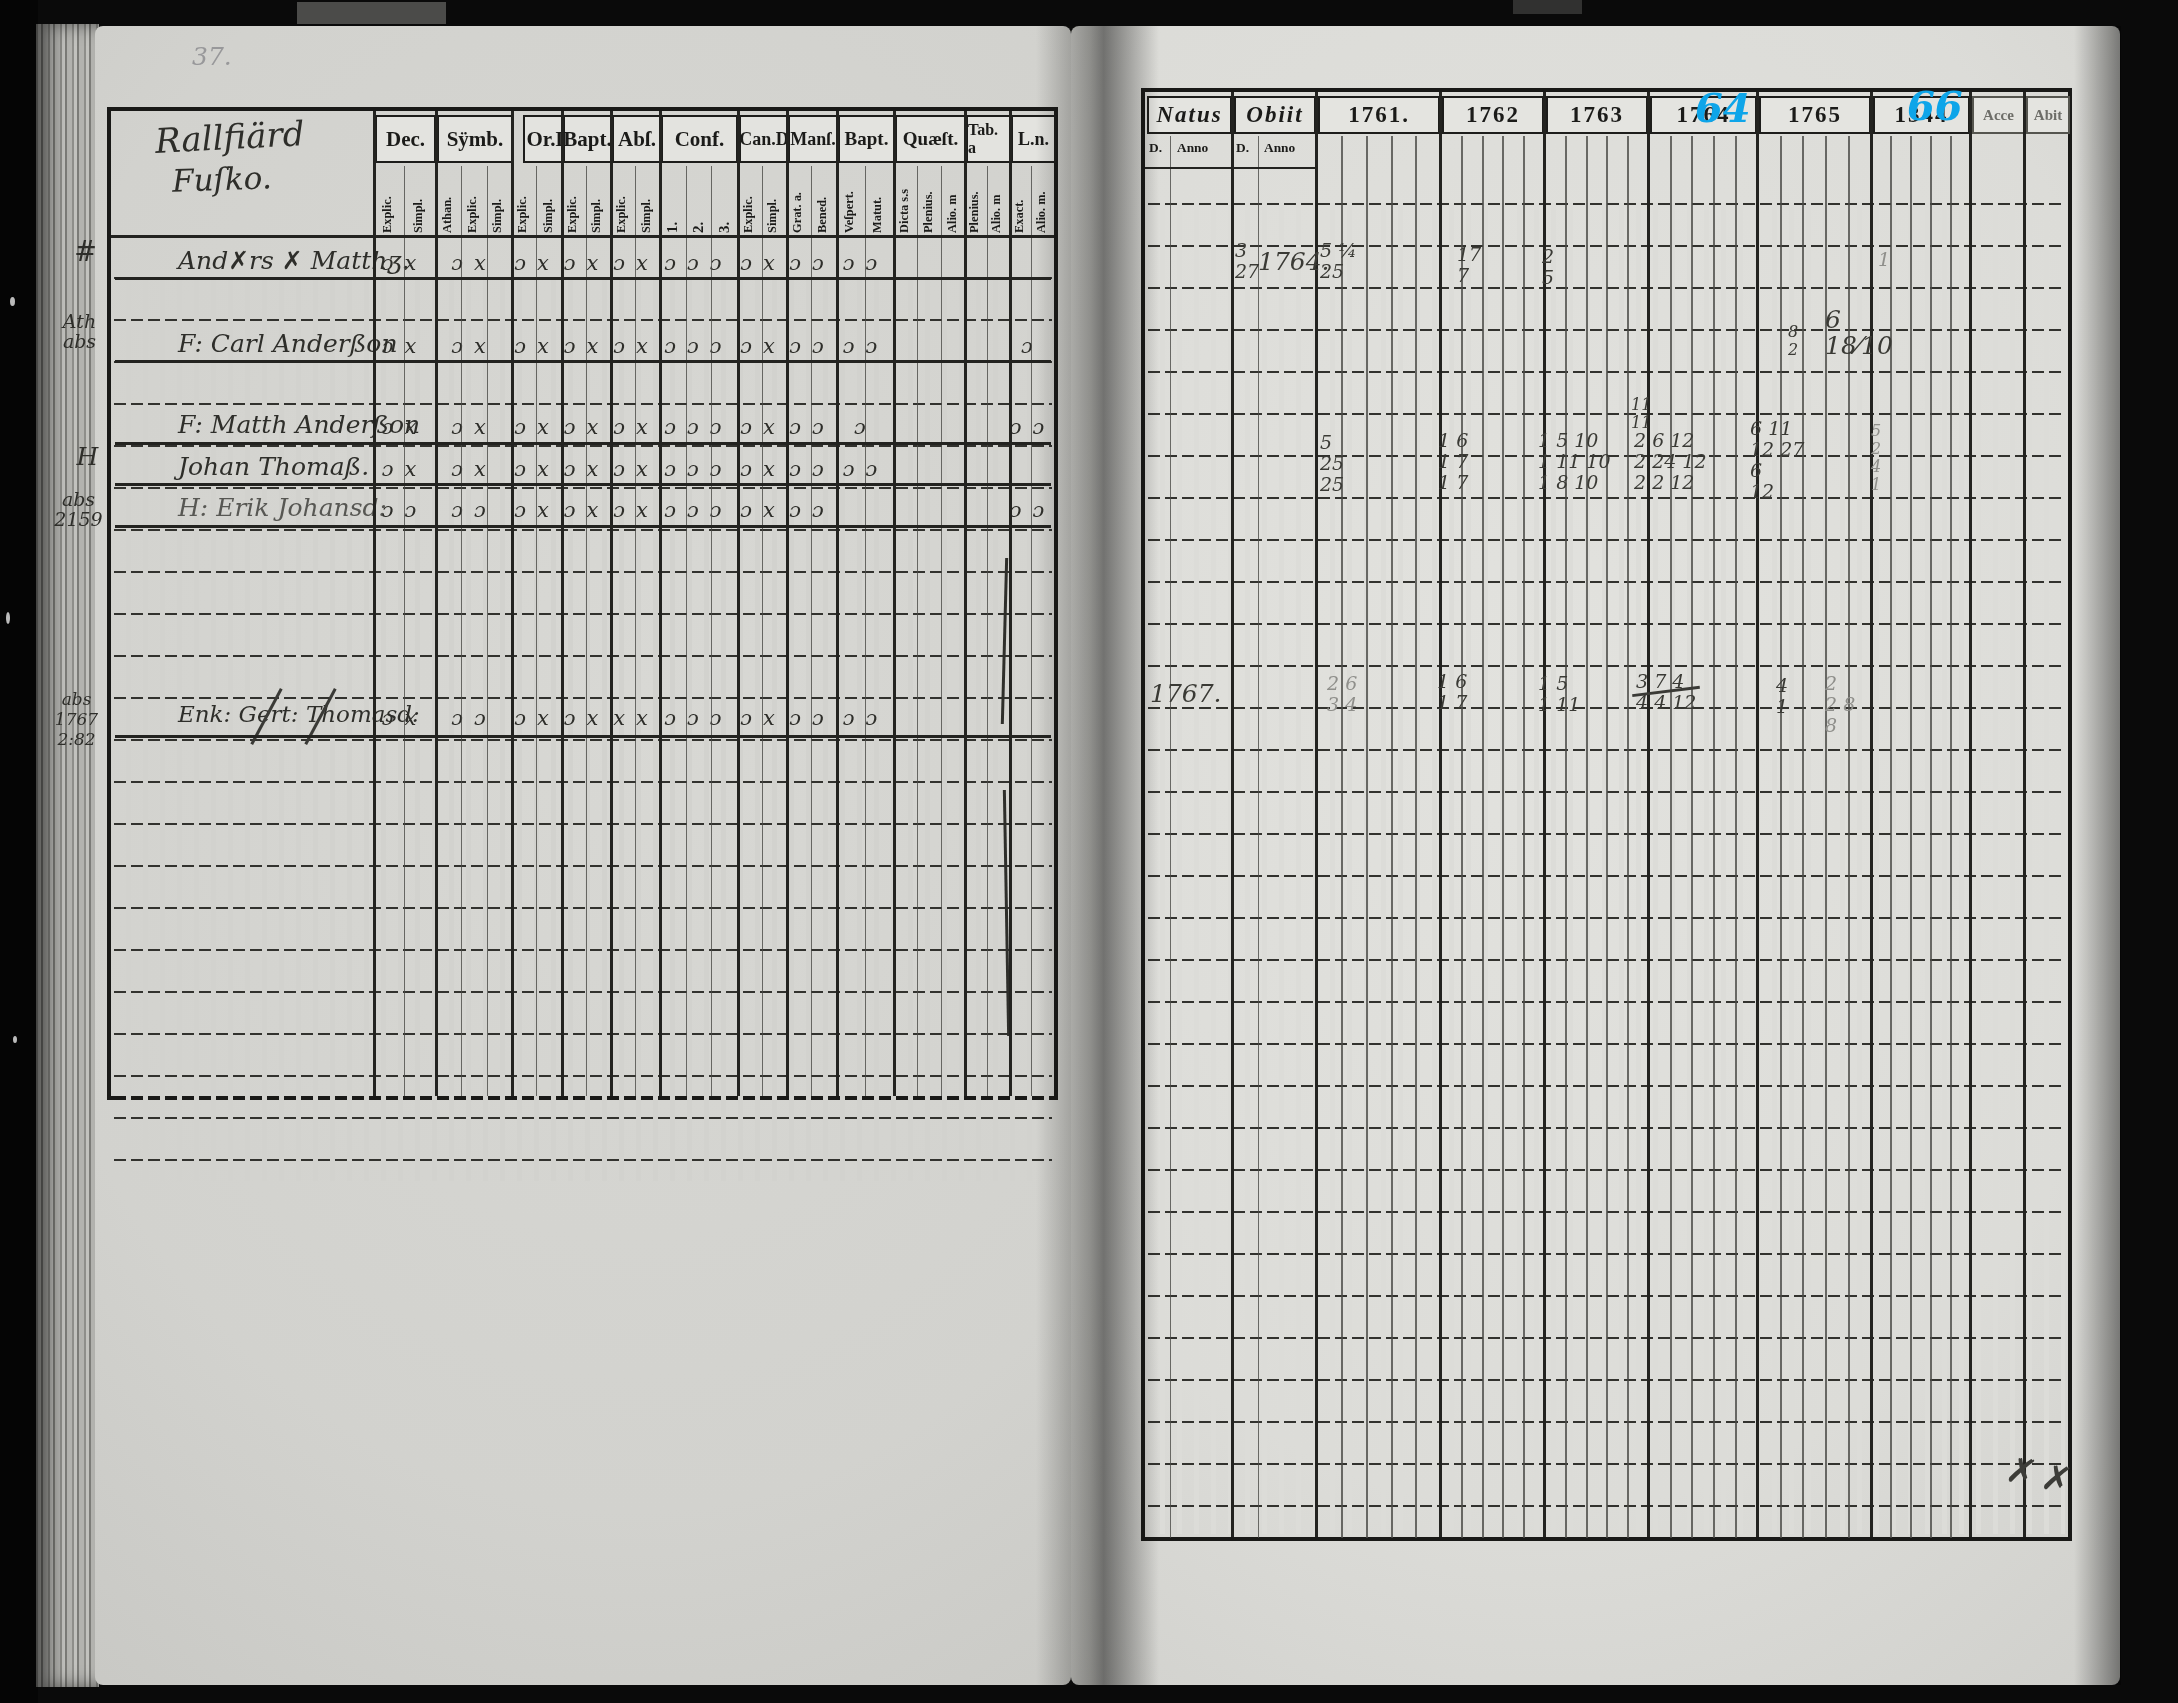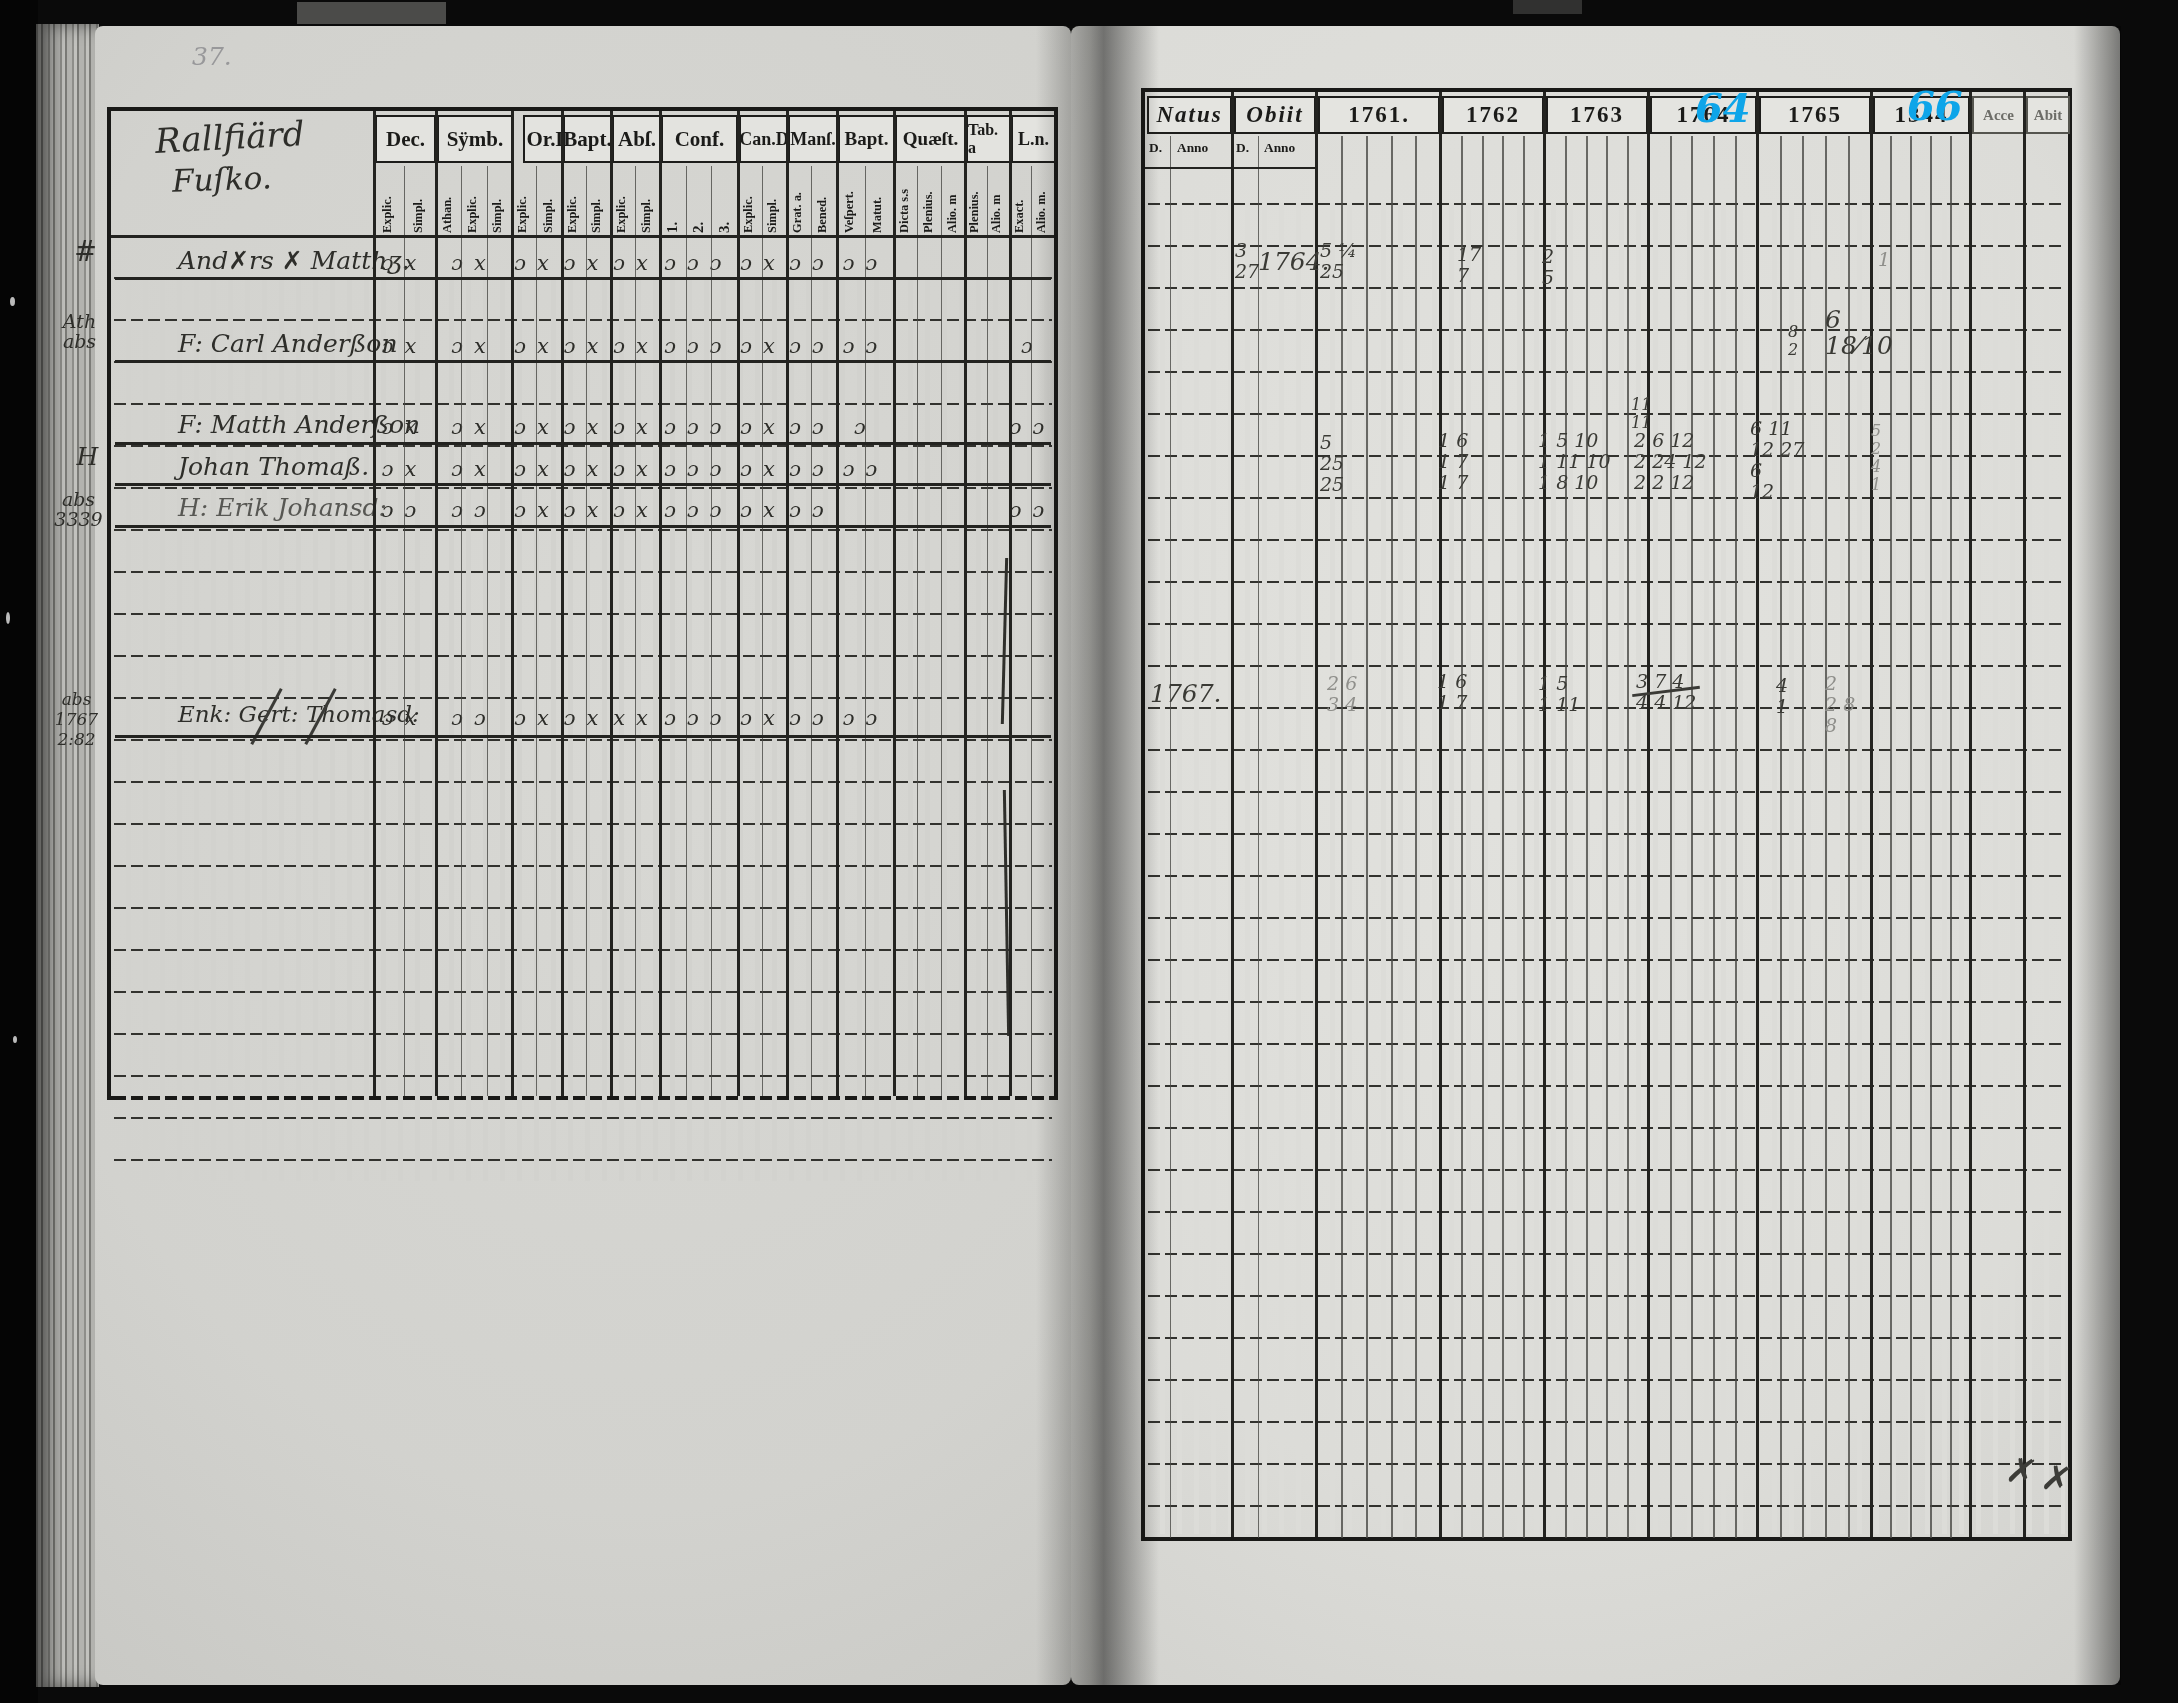--- a/index.html
+++ b/index.html
@@ -286,21 +286,21 @@
     </div>
   <div class="margin-note hand" style="left:51px;top:311px">
       <i>Ath</i>
       <i>abs</i>
     </div>
   <div class="margin-note hand" style="left:59px;top:447px;font-size:25px">
       <i>H</i>
     </div>
   <div class="margin-note hand" style="left:50px;top:489px">
       <i>abs</i>
-      <i>3339</i>
+      <i>2159</i>
     </div>
   <div class="margin-note hand" style="left:48px;top:689px;font-size:17px">
       <i>abs</i>
       <i>1767</i>
       <i>2:82</i>
     </div>
 
   <div id="rtable" class="abs tbl">
     <div class="rbox" style="left:2px;width:81px;font-style:italic">Natus</div>
     <div class="rbox" style="left:89px;width:78px;font-style:italic">Obiit</div>

